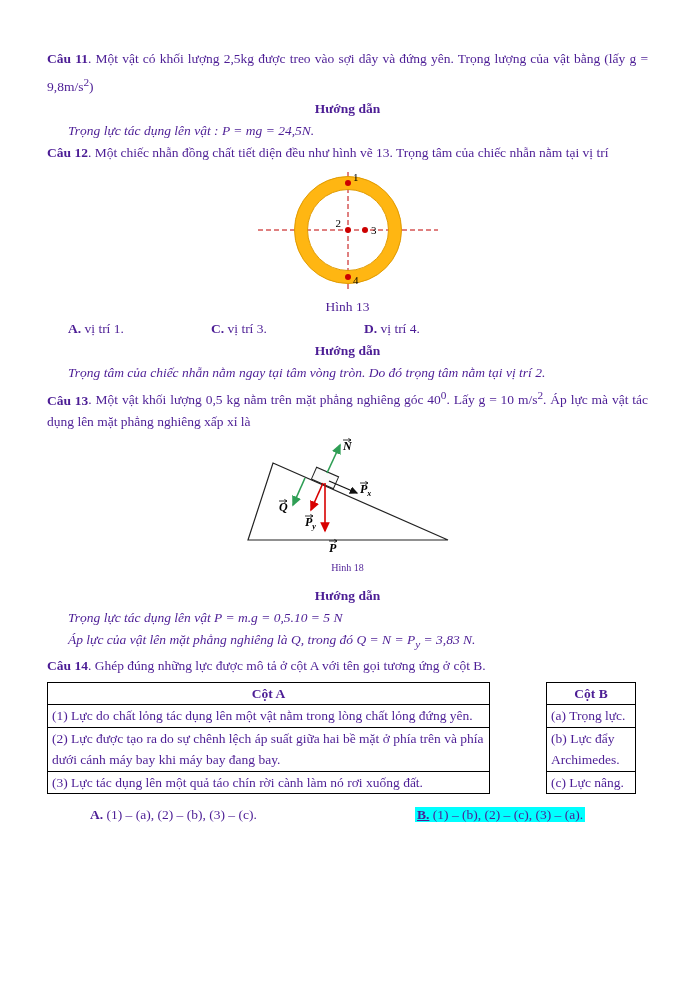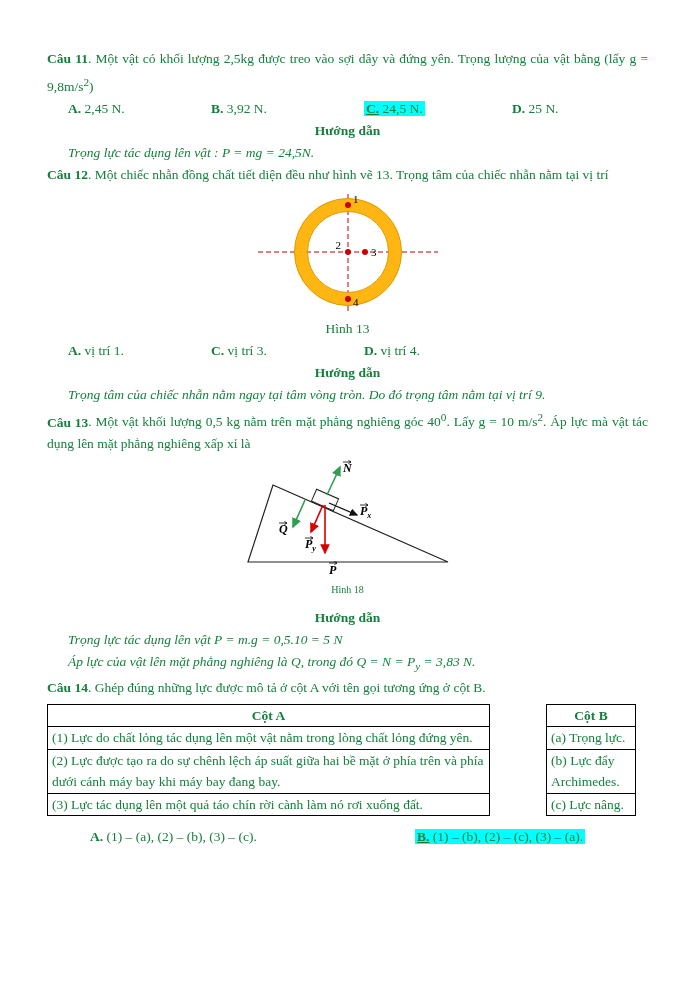--- a/index.html
+++ b/index.html
@@ -1,21 +1,21 @@
 <!DOCTYPE html>
 <html style="--hl: #00ffff; --ring: #ffb612; --ringEdge: #e09a00; --axis: #c00000; --dot: #cc0000; --green: #2f9e55; --red: #d80000;"><head>
 <meta charset="utf-8">
 <style>
   * { box-sizing: border-box; }
   html, body { margin: 0; padding: 0; background: #fff; }
   .page {
     width: 694px; height: 982px; overflow: hidden;
     padding: 48px 46px 20px 47px;
     font-family: "Liberation Serif", serif;
-    font-size: 13.5px; line-height: 22px; color: #15803d;
+    font-size: 13.5px; line-height: 22px; color: #4c1d95;
     background: #fff;
   }
   p { margin: 0; }
   .q-body { text-align: justify; }
   b { font-weight: bold; }
   .u { text-decoration: underline; }
   .hl { background: var(--hl, #00ffff); padding: 0 2px; }
   .opts { display: grid; grid-template-columns: 143px 153px 148px auto; padding-left: 21px; }
   .opts13 { display: grid; grid-template-columns: 156px 157px 184px auto; padding-left: 8px; }
   .guide { text-align: center; font-weight: bold; }
@@ -55,26 +55,20 @@
   .ansrow { display: flex; padding-left: 43px; margin-top: 10px; gap: 48px; }
   .ansrow .a1 { width: 277px; }
 </style>
 </head>
 <body>
 
 <div class="page">
 
   <section>
     <p class="q-body"><b>Câu 11</b><span>. Một vật có khối lượng 2,5kg được treo vào sợi dây và đứng yên. Trọng lượng của vật bằng (lấy g = 9,8m/s<sup>2</sup>)</span></p>
-    <div class="opts">
-      <span><b>A.</b> <span>2,45 N.</span></span>
-      <span><b>B.</b> <span>3,92 N.</span></span>
-      <span><span class="hl"><b class="u">C.</b> <span>24,5 N.</span></span></span>
-      <span><b>D.</b> <span>25 N.</span></span>
-    </div>
     <p class="guide">Hướng dẫn</p>
     <p class="sol">Trọng lực tác dụng lên vật : P = mg = 24,5N.</p>
   </section>
 
   <section>
     <p class="q-body"><b>Câu 12</b><span>. Một chiếc nhẫn đồng chất tiết diện đều như hình vẽ 13. Trọng tâm của chiếc nhẫn nằm tại vị trí</span></p>
 
     <div class="fig fig13">
       <svg width="190" height="128" viewBox="0 0 190 128">
         <line class="axis" x1="5" y1="62" x2="185" y2="62"></line>
@@ -93,21 +87,21 @@
       </svg>
       <div class="figcap">Hình 13</div>
     </div>
 
     <div class="opts">
       <span><b>A.</b> <span>vị trí 1.</span></span>
       <span><b>C.</b> <span>vị trí 3.</span></span>
       <span><b>D.</b> <span>vị trí 4.</span></span>
     </div>
     <p class="guide">Hướng dẫn</p>
-    <p class="sol">Trọng tâm của chiếc nhẫn nằm ngay tại tâm vòng tròn. Do đó trọng tâm nằm tại vị trí 9.</p>
+    <p class="sol">Trọng tâm của chiếc nhẫn nằm ngay tại tâm vòng tròn. Do đó trọng tâm nằm tại vị trí 2.</p>
   </section>
 
   <section>
     <p class="q-body"><b>Câu 13</b><span>. Một vật khối lượng 0,5 kg nằm trên mặt phẳng nghiêng góc 40<sup>0</sup>. Lấy g = 10 m/s<sup>2</sup>. Áp lực mà vật tác dụng lên mặt phẳng nghiêng xấp xỉ là</span></p>
 
     <div class="fig fig18">
       <svg width="230" height="124" viewBox="0 0 230 124">
         <defs>
           <marker id="mk-g" markerWidth="7" markerHeight="6" refX="5.5" refY="3" orient="auto">
             <path d="M0,0 L6.5,3 L0,6 Z" fill="#2f9e55"></path>

